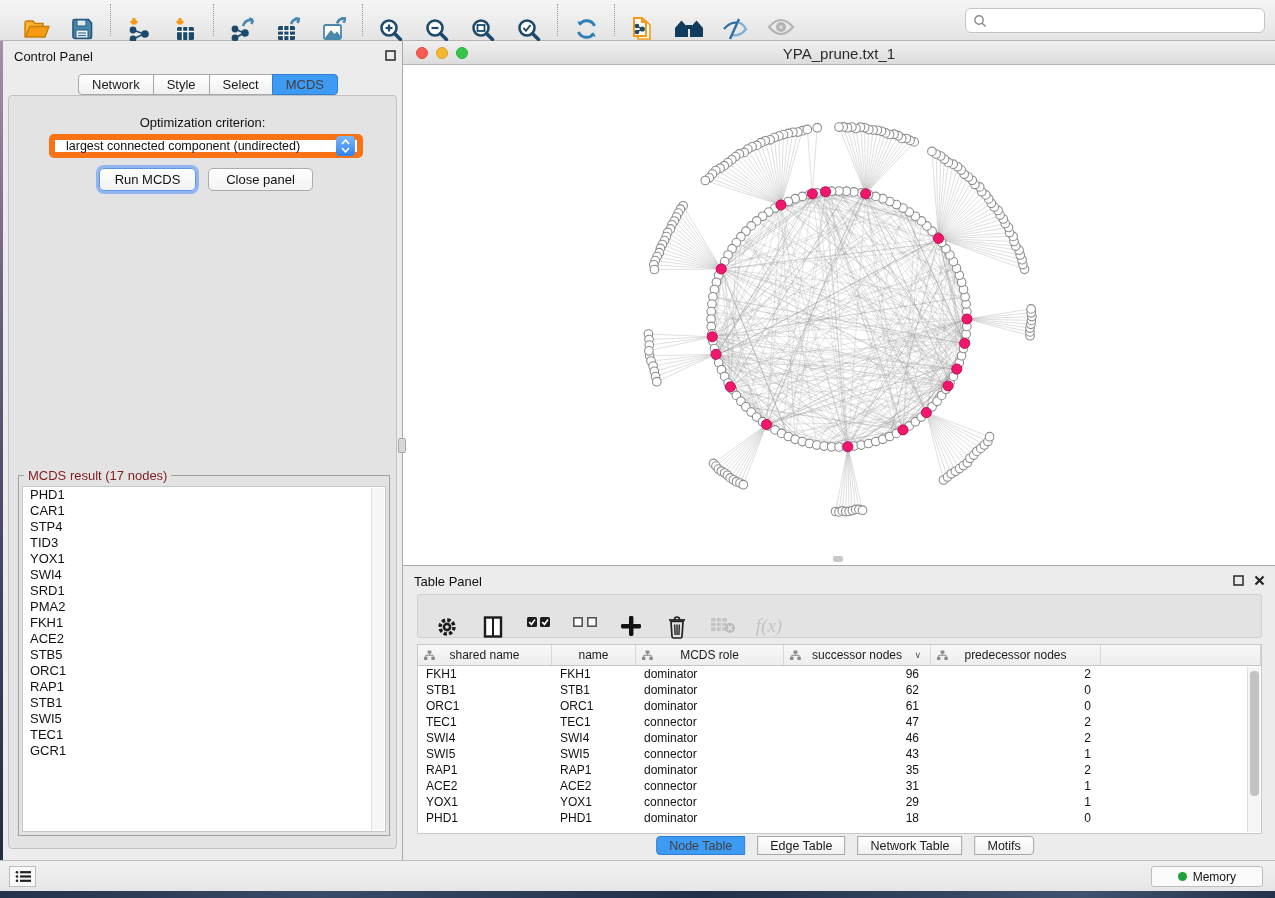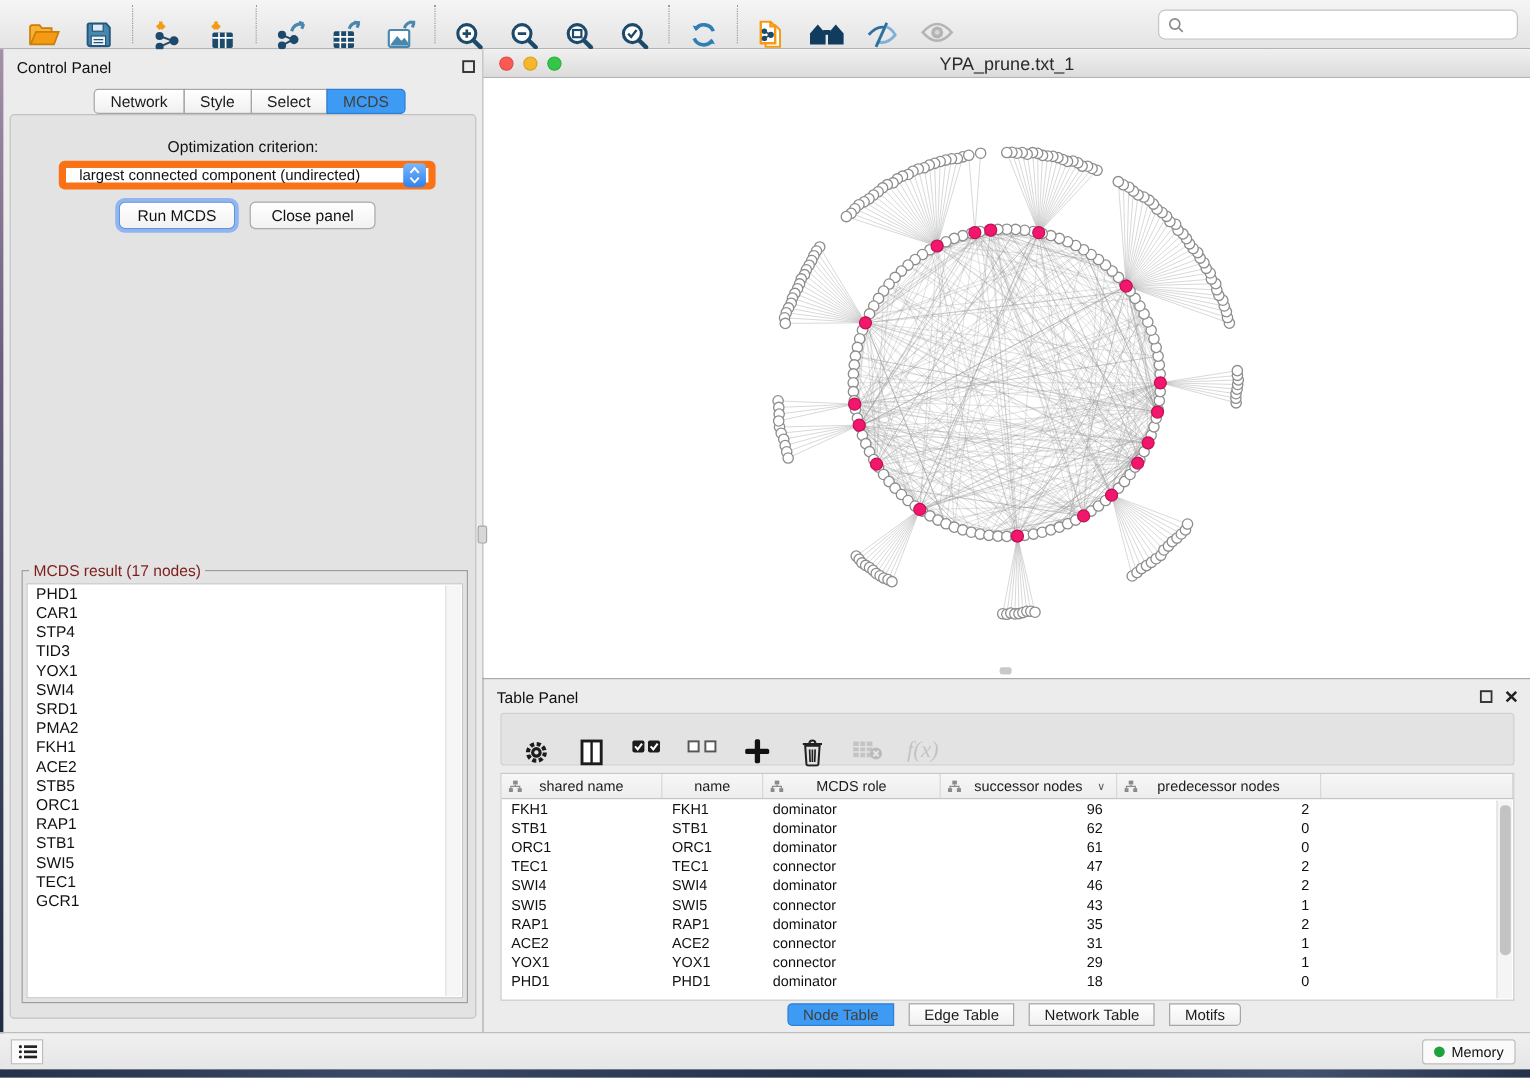--- a/index.html
+++ b/index.html
@@ -106,21 +106,21 @@
     background:#c3c3c3; border-radius:4px; cursor:pointer; }
   .tp-tabs { position:absolute; left:50%; transform:translateX(-50%); top:270px; display:flex; z-index:2; }
   .tp-tabs .seg-tab { height:19px; font-size:12.5px; padding:0 12px;margin-left:12px; }
 
   
   .status { position:absolute; left:0; top:860px; width:1275px; height:31px;
     background:linear-gradient(#f0f0f0,#e6e6e6); border-top:1px solid #bcbcbc; }
   .list-btn { position:absolute; left:9px; top:5px; width:27px; height:21px;
     background:#fafafa; border:1px solid #bdbdbd; display:flex; align-items:center;
     justify-content:center; cursor:pointer; }
-  .mem-btn { position:absolute; right:12px; top:5px; height:21px; padding:0 9px;
+  .mem-btn { position:absolute; right:12px; top:5px; height:21px; padding:0 26px;
     background:#fafafa; border:1px solid #bdbdbd; border-radius:3px;
     display:flex; align-items:center; gap:6px; cursor:pointer; }
   .mem-dot { width:9px; height:9px; border-radius:50%; background:#1fa23c; }
   .mem-label { font-size:12px; color:#111; }
   .fx-ic { font-family:"Liberation Serif", serif; font-style:italic; font-size:19px; color:#a9a9a9; }
 </style>
 </head>
 <body>
 
 <div id="app">

